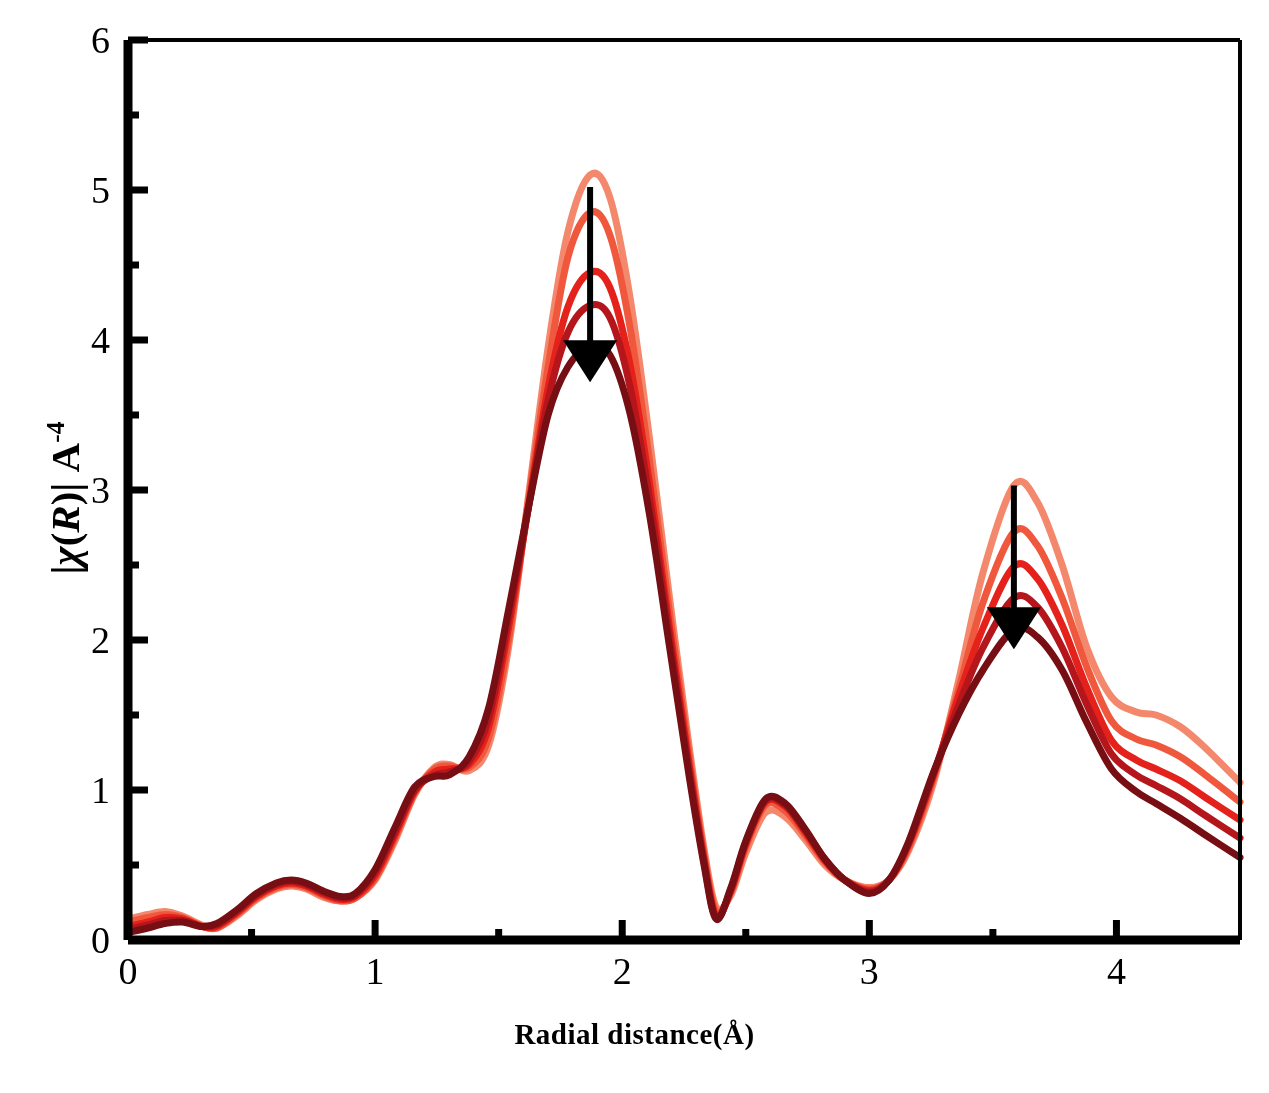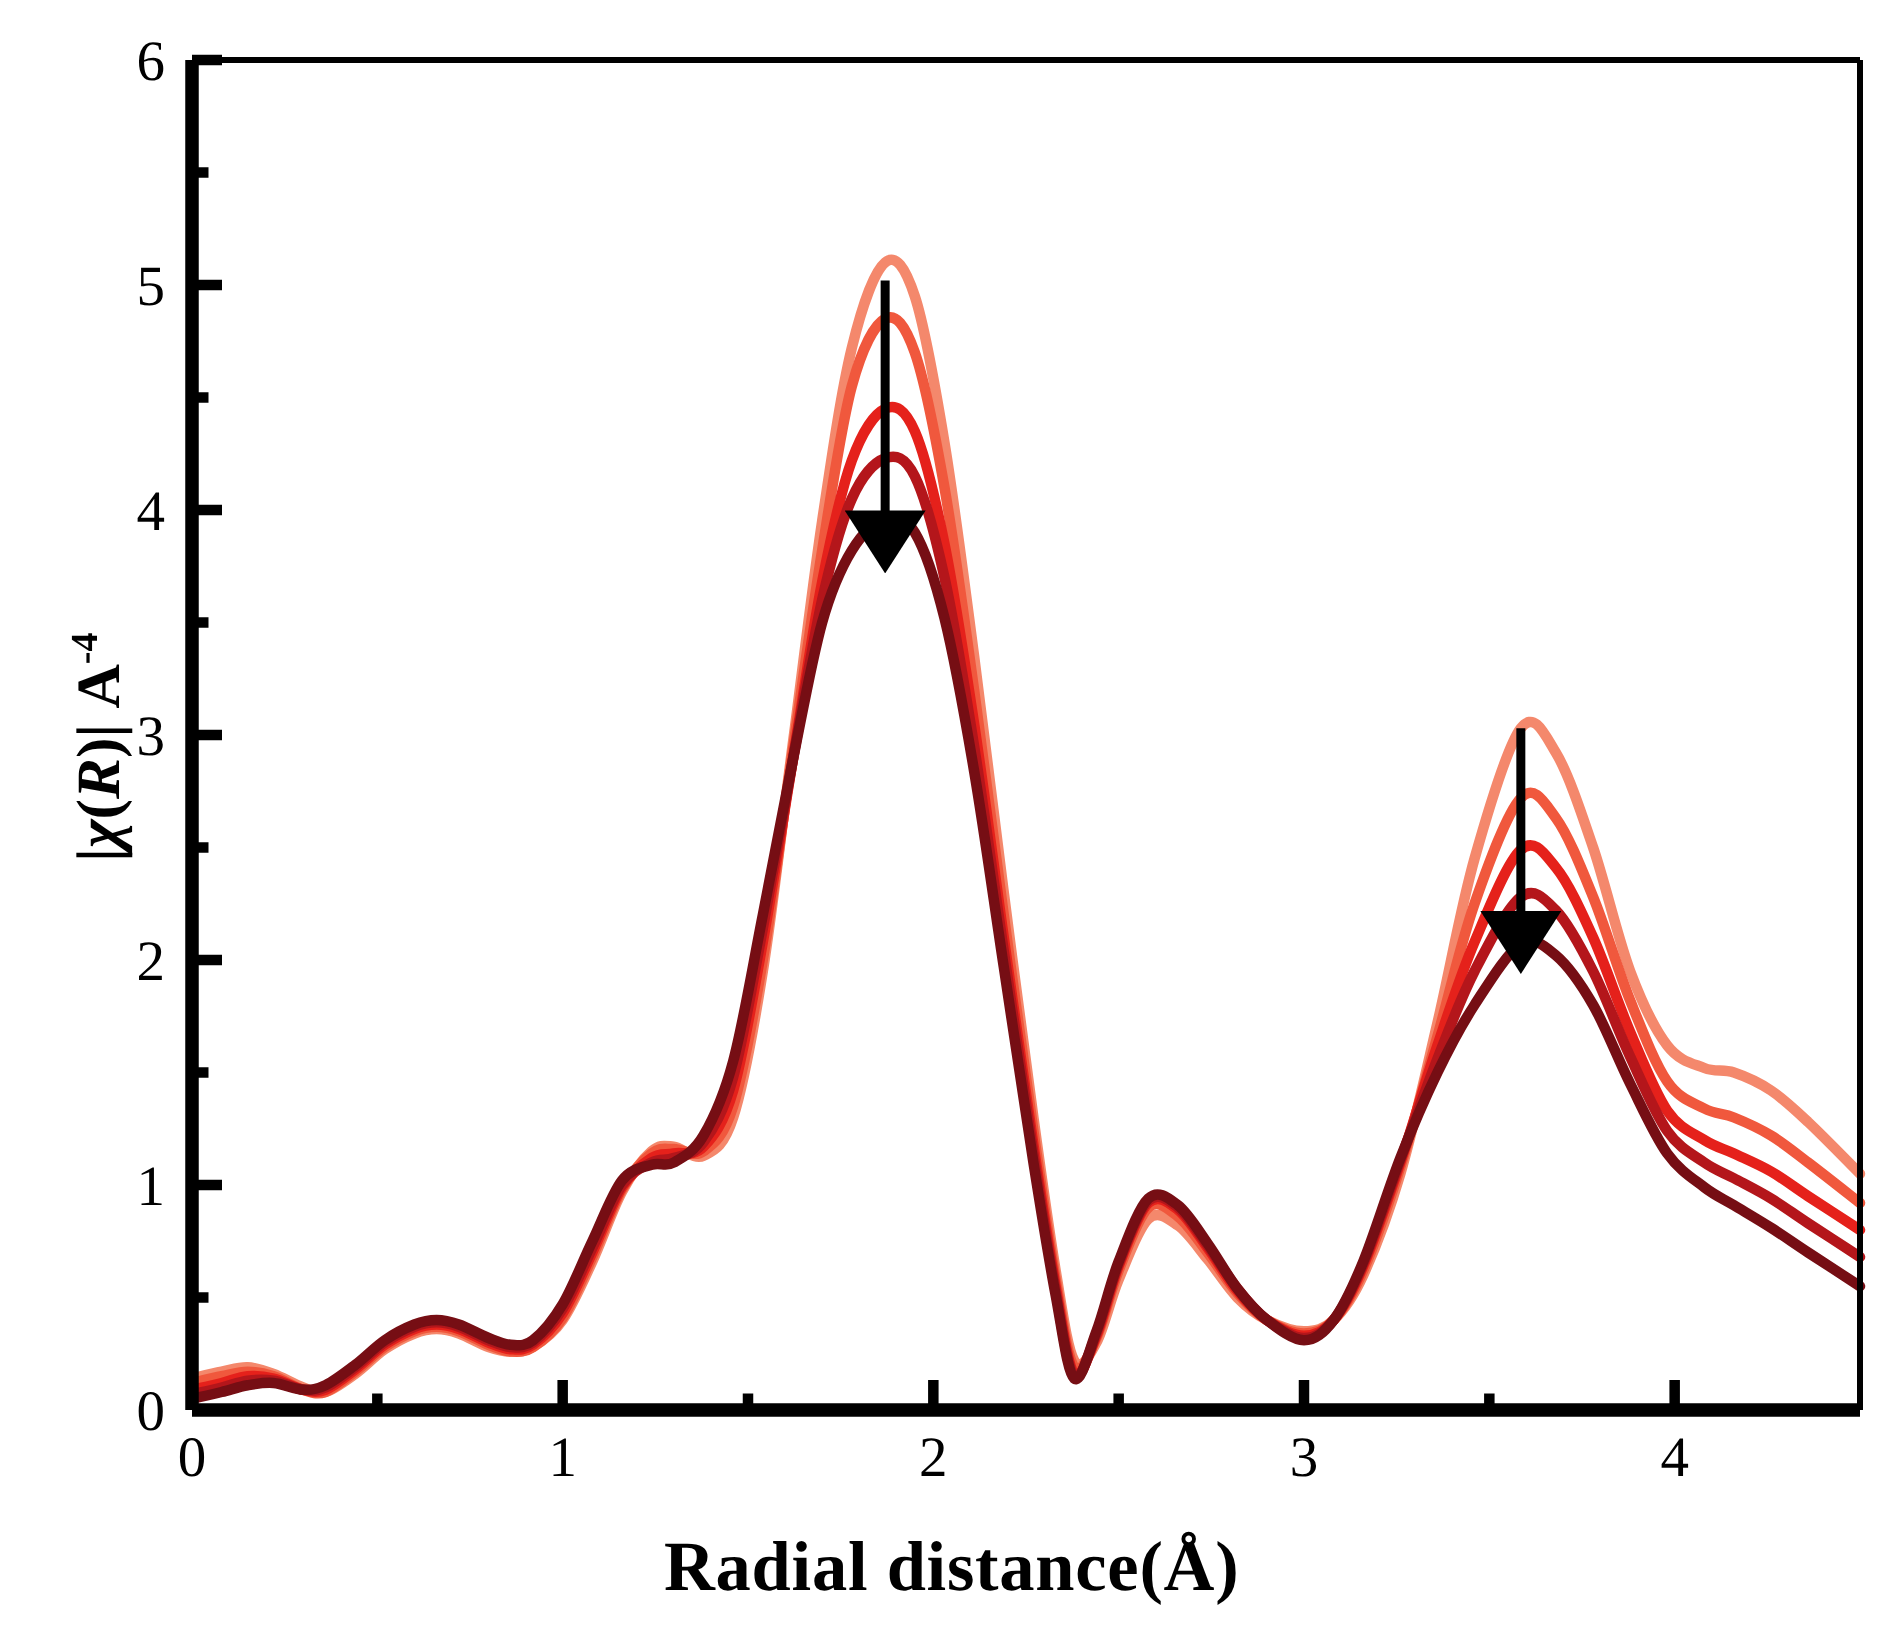--- a/index.html
+++ b/index.html
@@ -19,21 +19,21 @@
     text-align:center;
     font-family:"Liberation Serif",serif;
     font-size:41px;font-weight:bold;color:#000;
     white-space:nowrap;
     letter-spacing:0px;
   }
   #xlabel{
     position:absolute;left:0px;top:1018px;width:1269px;
     text-align:center;
     font-family:"Liberation Serif",serif;
-    font-size:47px;font-weight:bold;color:#000;
+    font-size:29px;font-weight:bold;color:#000;
     letter-spacing:0.5px;
   }
   .tick-text{
     font-family:"Liberation Serif",serif;
     font-size:38px;
     fill:#000;
   }
   .curve{fill:none;stroke-linecap:round;stroke-linejoin:round;}
   .sup{font-size:0.62em;vertical-align:super;}
   .ital{font-style:italic;}

